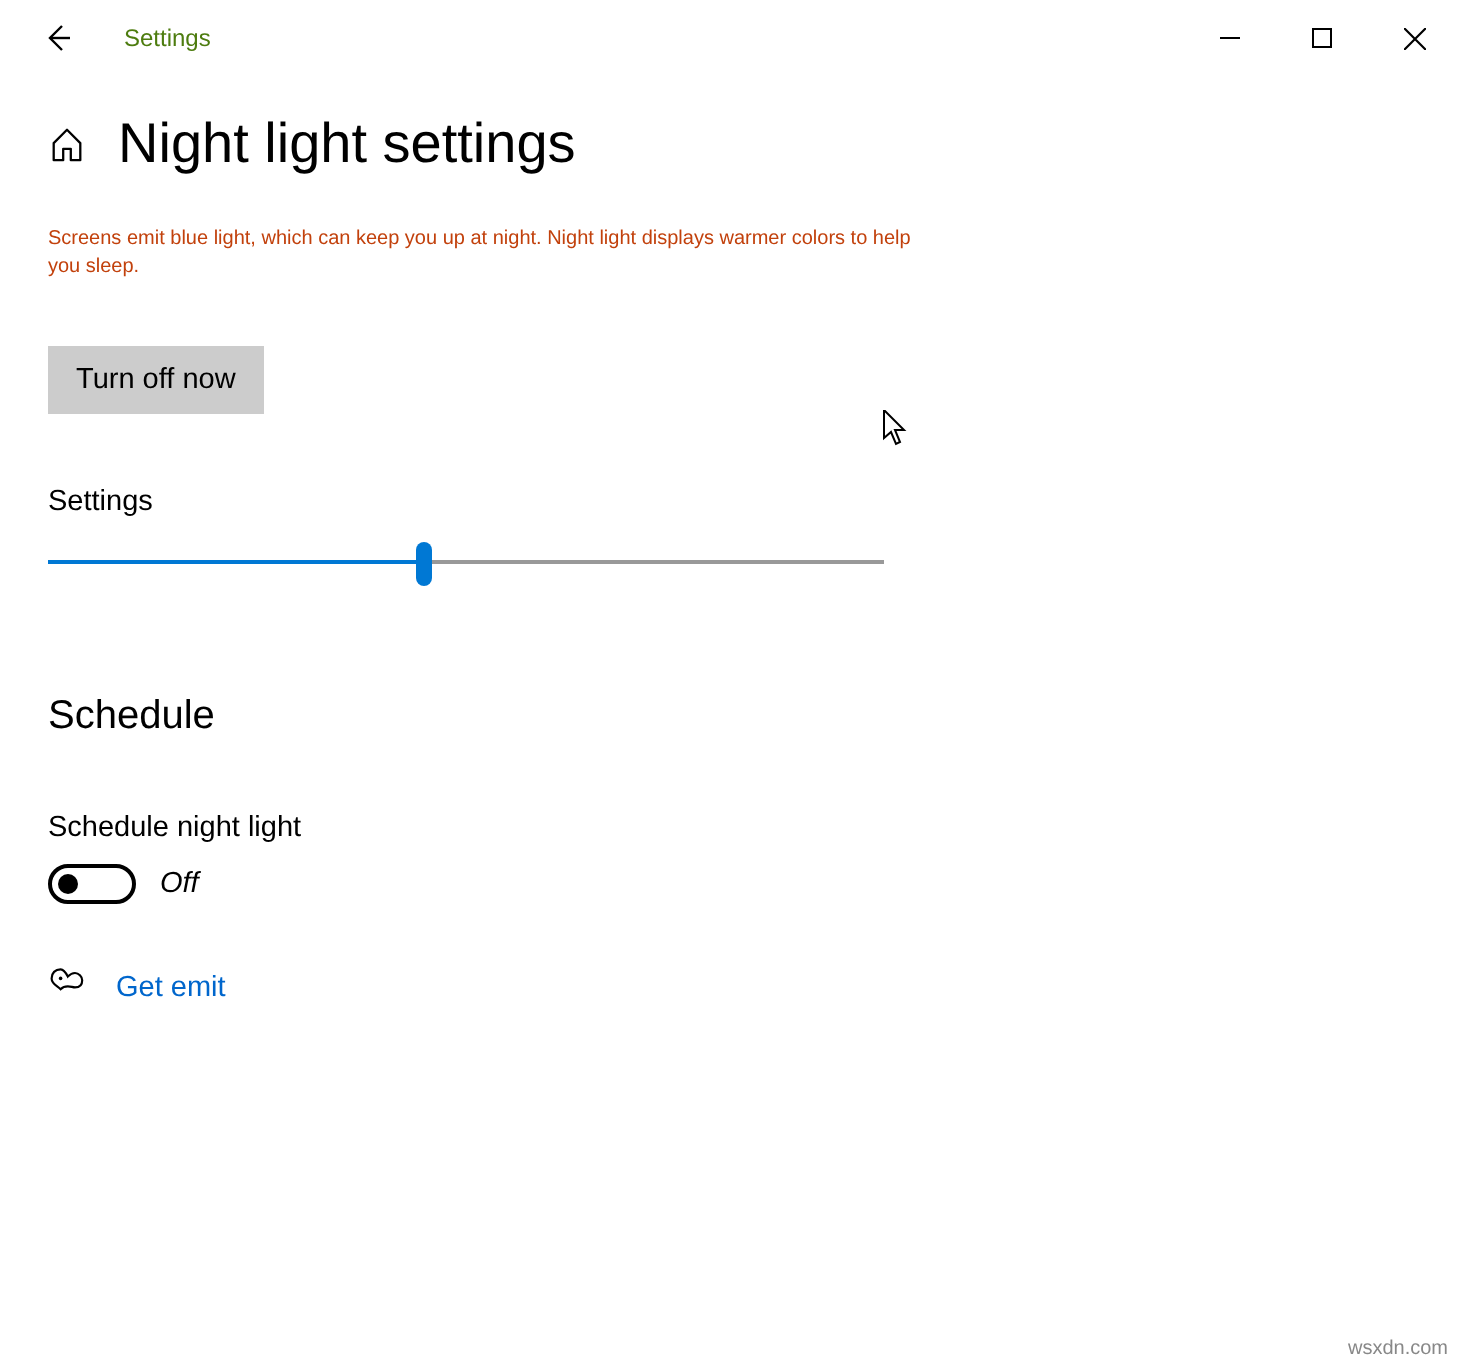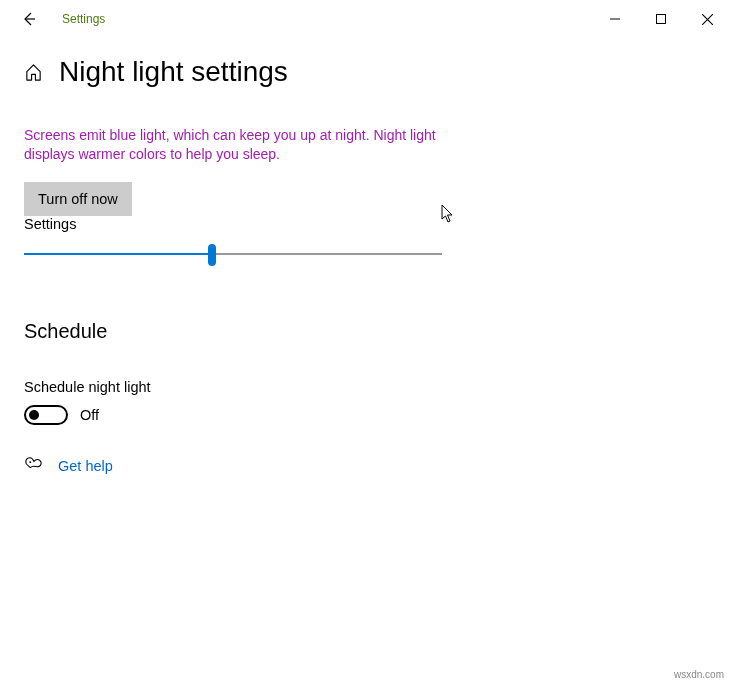--- a/index.html
+++ b/index.html
@@ -43,45 +43,46 @@
       justify-content: center;
       cursor: pointer;
     }
     .content {
       padding: 18px 24px 0 24px;
     }
     .header-row {
       display: flex;
       align-items: center;
       gap: 16px;
-      margin-bottom: 38px;
+      margin-bottom: 25px;
     }
     .home-icon {
       display: flex;
       align-items: center;
     }
     .page-title {
       font-size: 28px;
       font-weight: 400;
       letter-spacing: 0;
     }
     .description {
-      font-size: 14px;
+      font-size: 10px;
       line-height: 1.35;
-      color: #a21caf;
+      color: #c2410c;
       max-width: 440px;
-      margin-bottom: 18px;
+      margin-bottom: 33px;
     }
     .action-button {
       background: #cccccc;
       border: none;
       padding: 9px 14px;
       font-size: 14.5px;
       font-family: inherit;
       cursor: pointer;
+      margin-bottom: 36px;
     }
     .slider-label {
       font-size: 14.5px;
       margin-bottom: 12px;
     }
     .slider-container {
       position: relative;
       width: 418px;
       height: 24px;
       margin-bottom: 52px;
@@ -117,20 +118,21 @@
     }
     .toggle-label {
       font-size: 14.5px;
       margin-bottom: 10px;
     }
     .toggle-row {
       display: flex;
       align-items: center;
       gap: 12px;
       margin-bottom: 30px;
+      font-style: italic;
     }
     .toggle-switch {
       width: 44px;
       height: 20px;
       border: 2px solid #000;
       border-radius: 10px;
       position: relative;
       cursor: pointer;
       background: #fff;
     }
@@ -231,21 +233,21 @@
     <span class="toggle-state">Off</span>
   </div>
 
   <div class="help-row">
     <span>
       <svg width="18" height="18" viewBox="0 0 20 20">
         <path d="M7 3 C4 3 2 5 2 8 C2 11 5 12 7 14 C10 11 13 13 15 13 C18 13 19 11 19 9 C19 7 17 5 15 5 C13 5 12 6 11 7 C10 5 9 3 7 3 Z" stroke="#000" stroke-width="1.2" fill="none"></path>
         <circle cx="7" cy="8" r="1" fill="#000"></circle>
       </svg>
     </span>
-    <span class="help-link">Get help</span>
+    <span class="help-link">Get emit</span>
   </div>
 </div>
 
 <svg class="cursor" width="14" height="18" viewBox="0 0 12 18">
   <path d="M0 0 L0 14 L3.5 11 L6 17 L8 16 L5.5 10 L10 10 Z" fill="#fff" stroke="#000" stroke-width="1"></path>
 </svg>
 
 <div class="watermark">wsxdn.com</div>
 
 </body></html>

